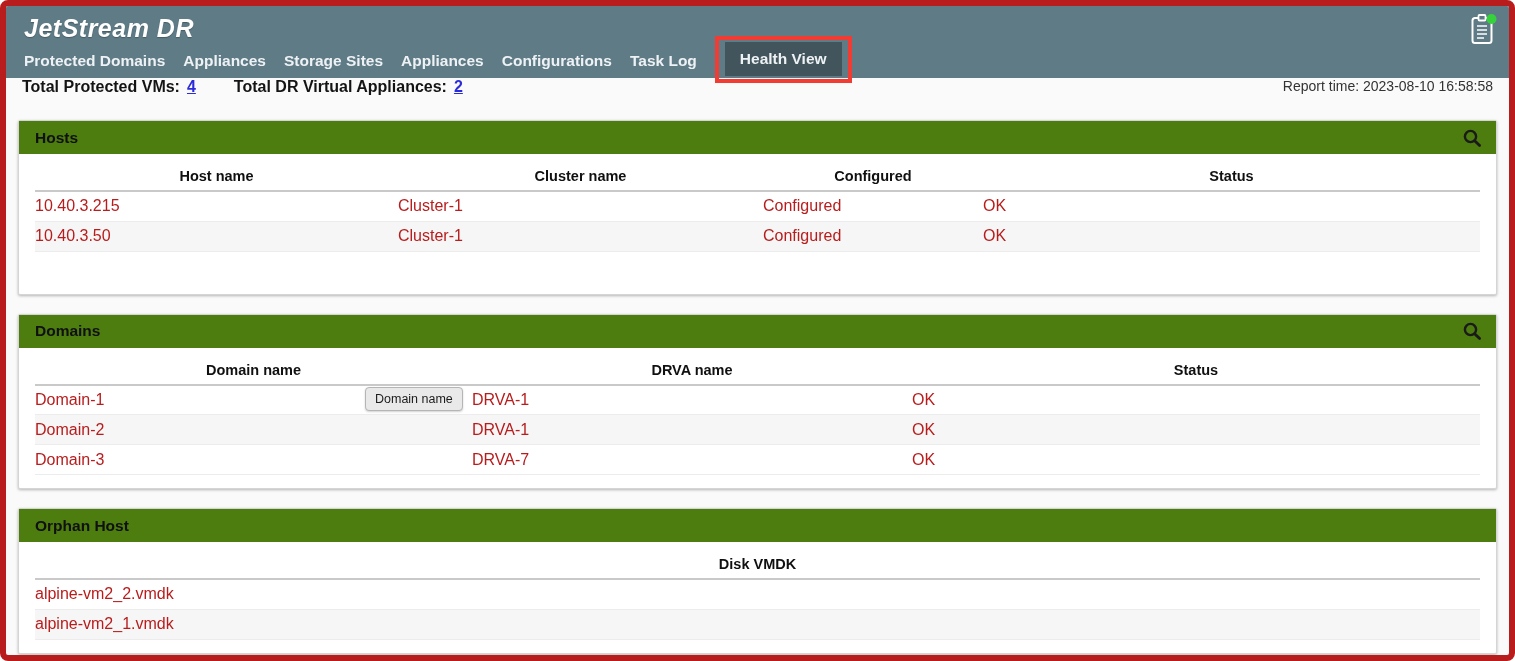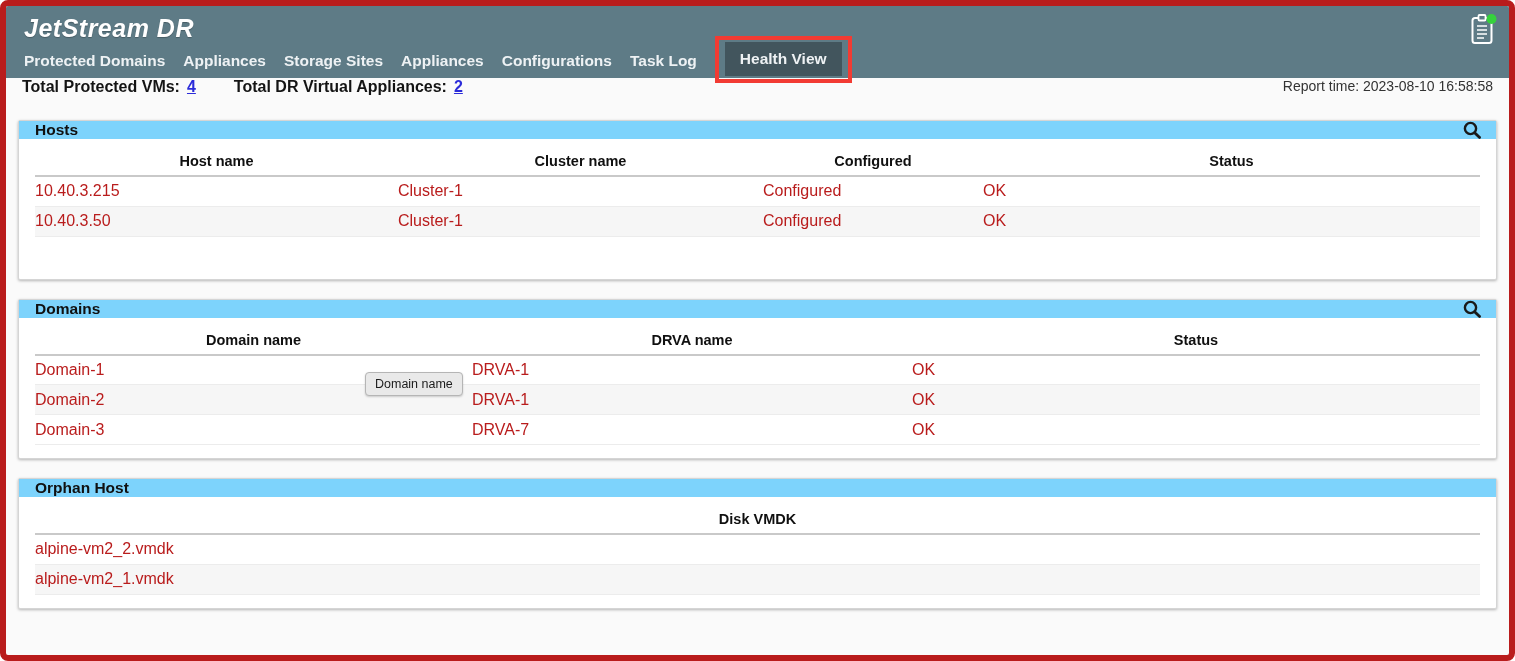--- a/index.html
+++ b/index.html
@@ -64,21 +64,21 @@
   main { padding: 2px 12px 0; }
   .card {
     background: #ffffff;
     border: 1px solid #d5d5d5;
     border-radius: 2px;
     box-shadow: 0 1px 3px rgba(0,0,0,0.28);
     margin-bottom: 19px;
     position: relative;
   }
   .card-head {
-    height: 18px; background: #7dd3fc;
+    height: 33px; background: #4d7c0f;
     display: flex; align-items: center;
     padding: 0 14px 0 16px;
   }
   .card-title { font-size: 15.5px; font-weight: bold; color: #101010; }
   .search-btn { margin-left: auto; display: flex; align-items: center; cursor: pointer; }
 
   table { border-collapse: collapse; width: calc(100% - 32px); margin: 6px 16px 0; table-layout: fixed; }
   th {
     text-align: center; font-size: 14.5px; font-weight: bold; color: #101010;
     padding: 8px 0 6px; border-bottom: 2px solid #c9c9c9; white-space: nowrap;

